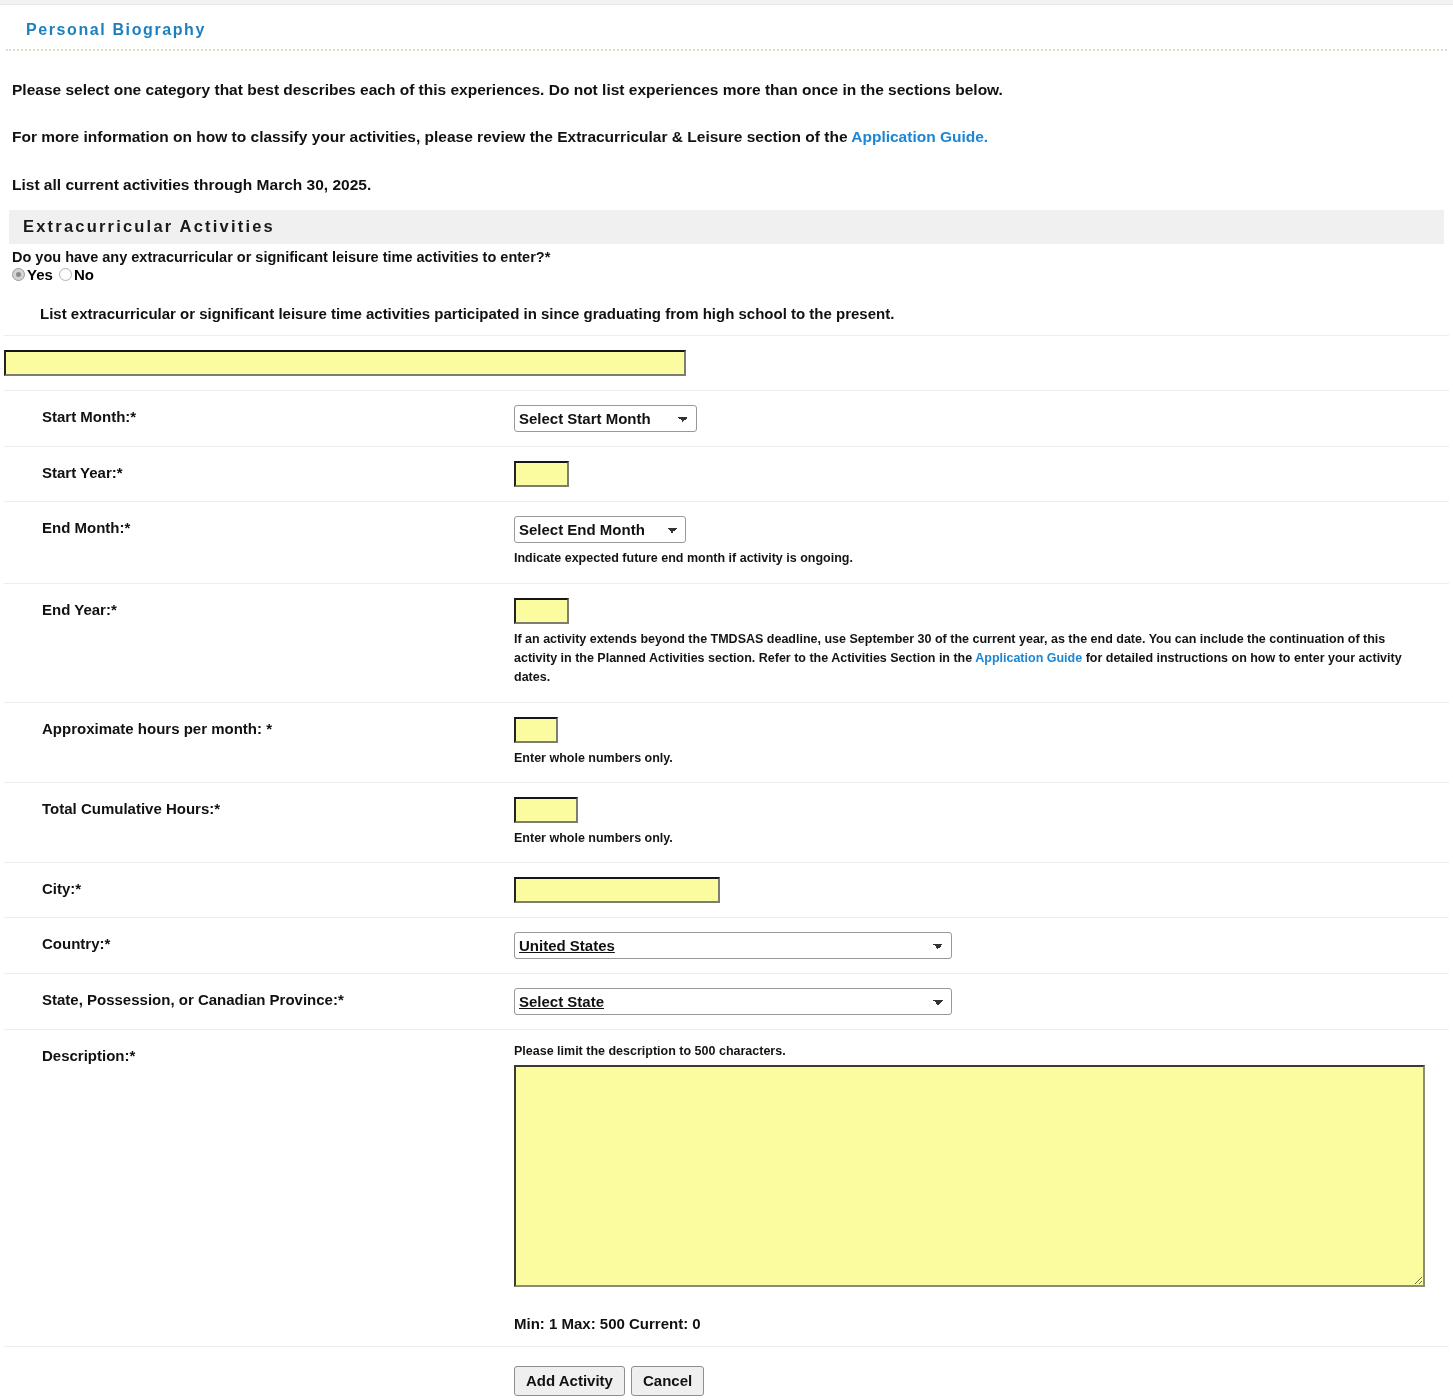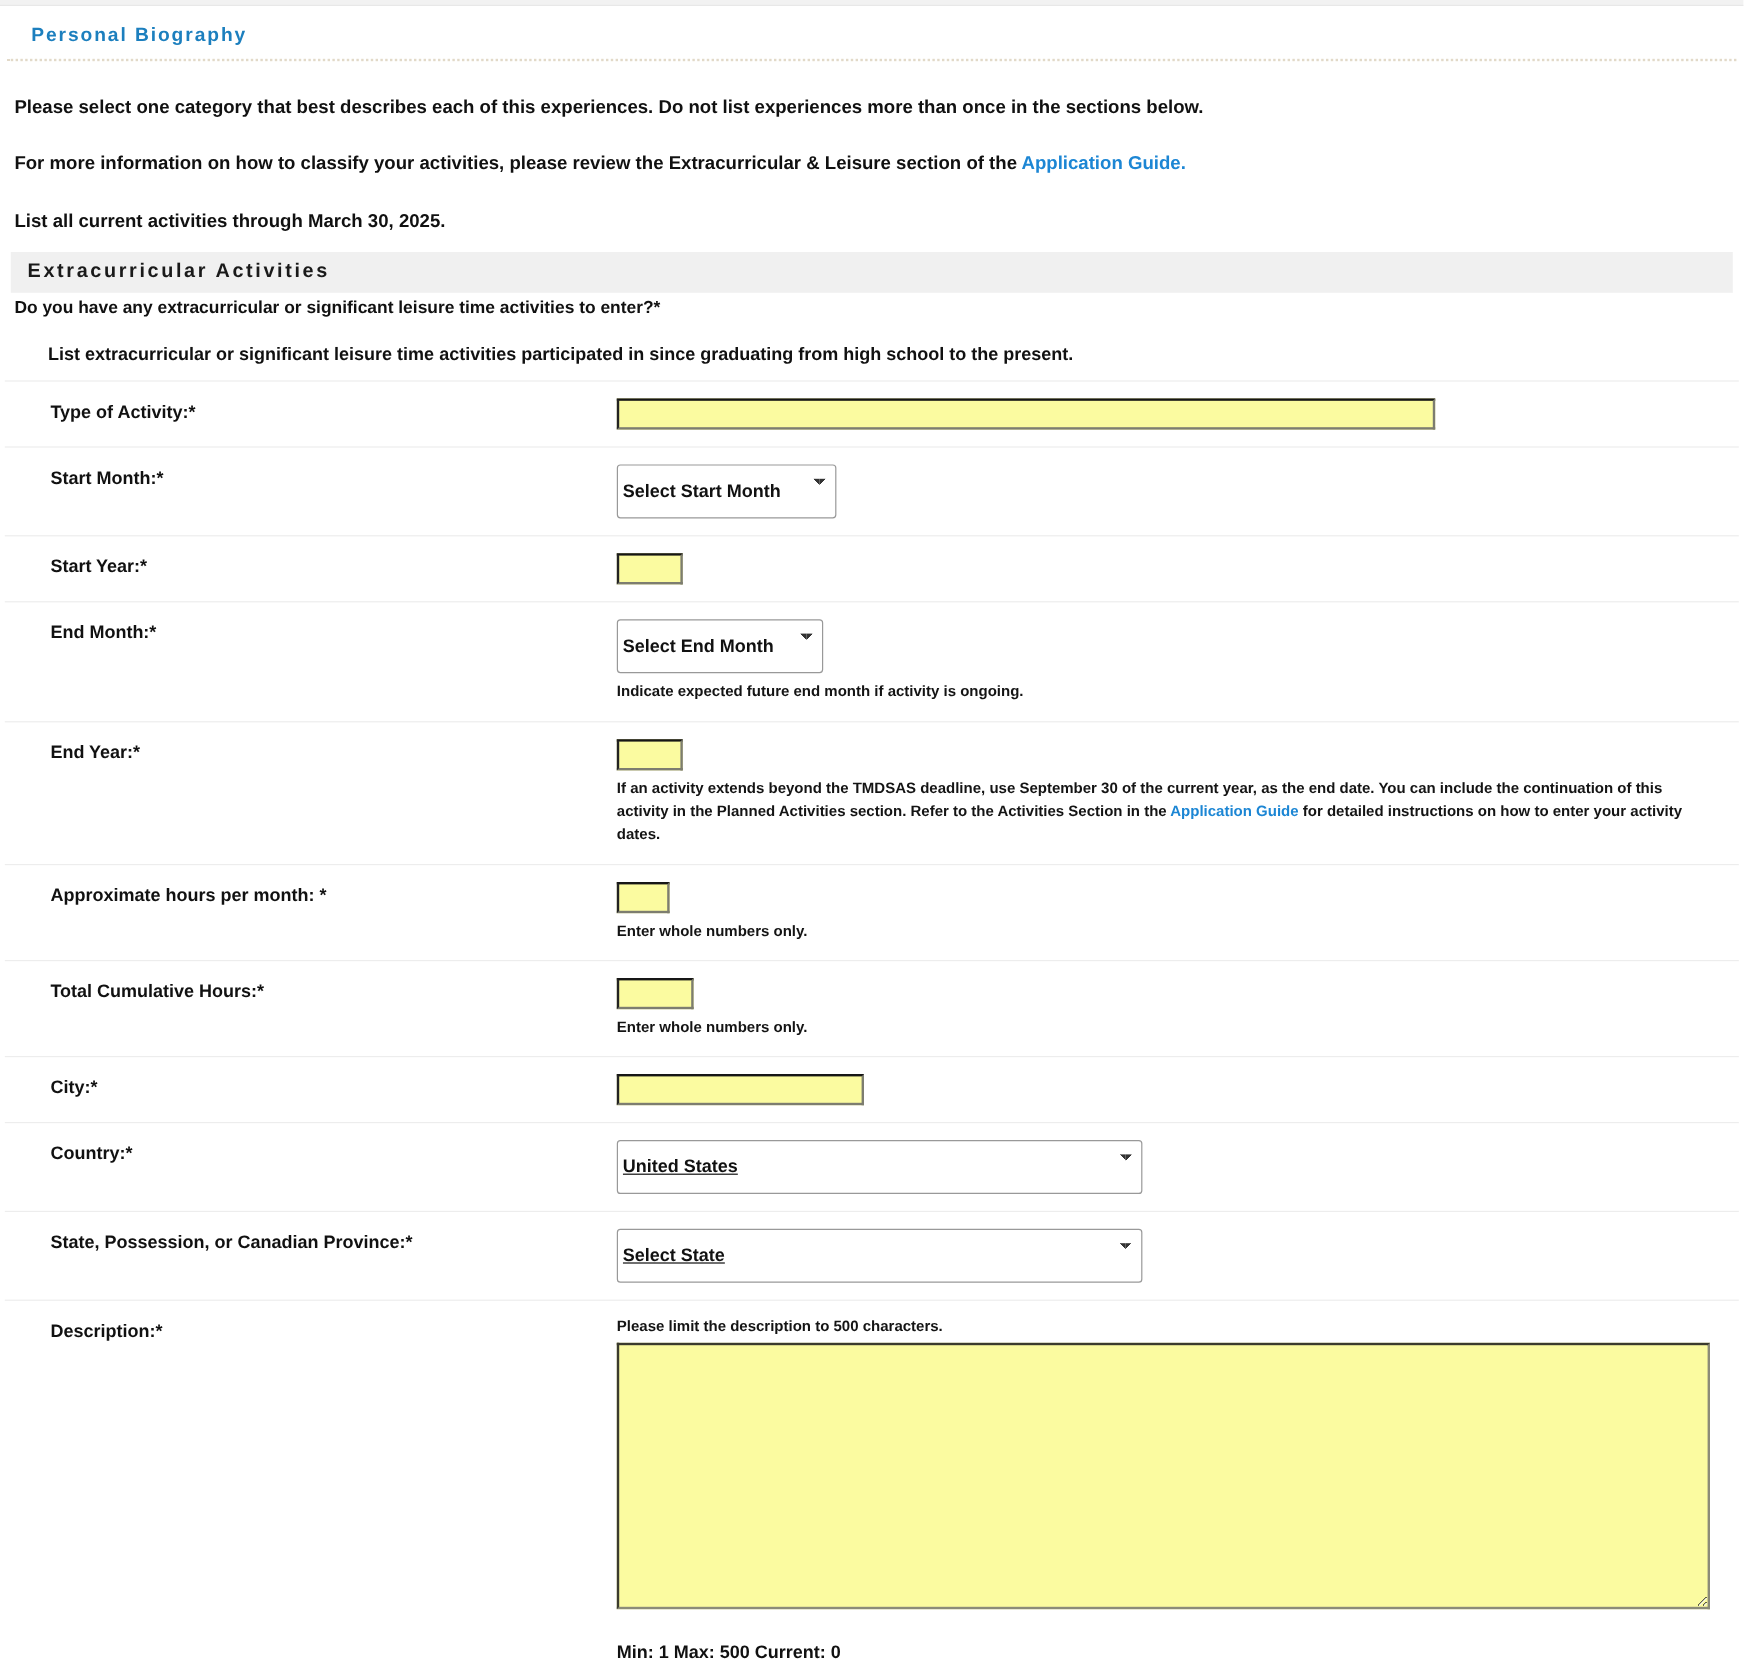--- a/index.html
+++ b/index.html
@@ -135,21 +135,21 @@
   .w-city { width: 206px; }
 
   select.sel {
     font-family: "Liberation Sans", sans-serif;
     font-size: 15px;
     font-weight: bold;
     color: #111;
     background: #ffffff;
     border: 1px solid #999;
     border-radius: 3px;
-    height: 45px;
+    height: 27px;
     padding: 1px 4px 1px 4px;
     appearance: none;
     -webkit-appearance: none;
     background-image:
       linear-gradient(45deg, transparent 50%, #333 50%),
       linear-gradient(135deg, #333 50%, transparent 50%);
     background-position:
       calc(100% - 13px) 11px,
       calc(100% - 8px) 11px;
     background-size: 5px 5px, 5px 5px;
@@ -217,25 +217,30 @@
   <p class="intro">Please select one category that best describes each of this experiences. Do not list experiences more than once in the sections below.</p>
 
   <p class="intro"><span>For more information on how to classify your activities, please review the Extracurricular &amp; Leisure section of the </span><a href="#" class="link">Application Guide.</a></p>
 
   <p class="intro">List all current activities through March 30, 2025.</p>
 
   <div class="section-band">Extracurricular Activities</div>
 
   <div class="q-line">Do you have any extracurricular or significant leisure time activities to enter?*</div>
 
+  <div class="radio-row">
+    <span class="radio checked"></span>
+    <span class="radio-label">Yes</span>
+    <span class="radio"></span>
+    <span class="radio-label">No</span>
+  </div>
 
   <div class="sub-instruction">List extracurricular or significant leisure time activities participated in since graduating from high school to the present.</div>
 
   <div class="row">
-    <div class="lbl">Type of Activity:*</div>
     <div class="ctl">
       <input class="tinput w-activity" type="text" value="" style="">
     </div>
   </div>
 
   <div class="row">
     <div class="lbl">Start Month:*</div>
     <div class="ctl">
       <select class="sel sel-month">
         <option>Select Start Month</option>

